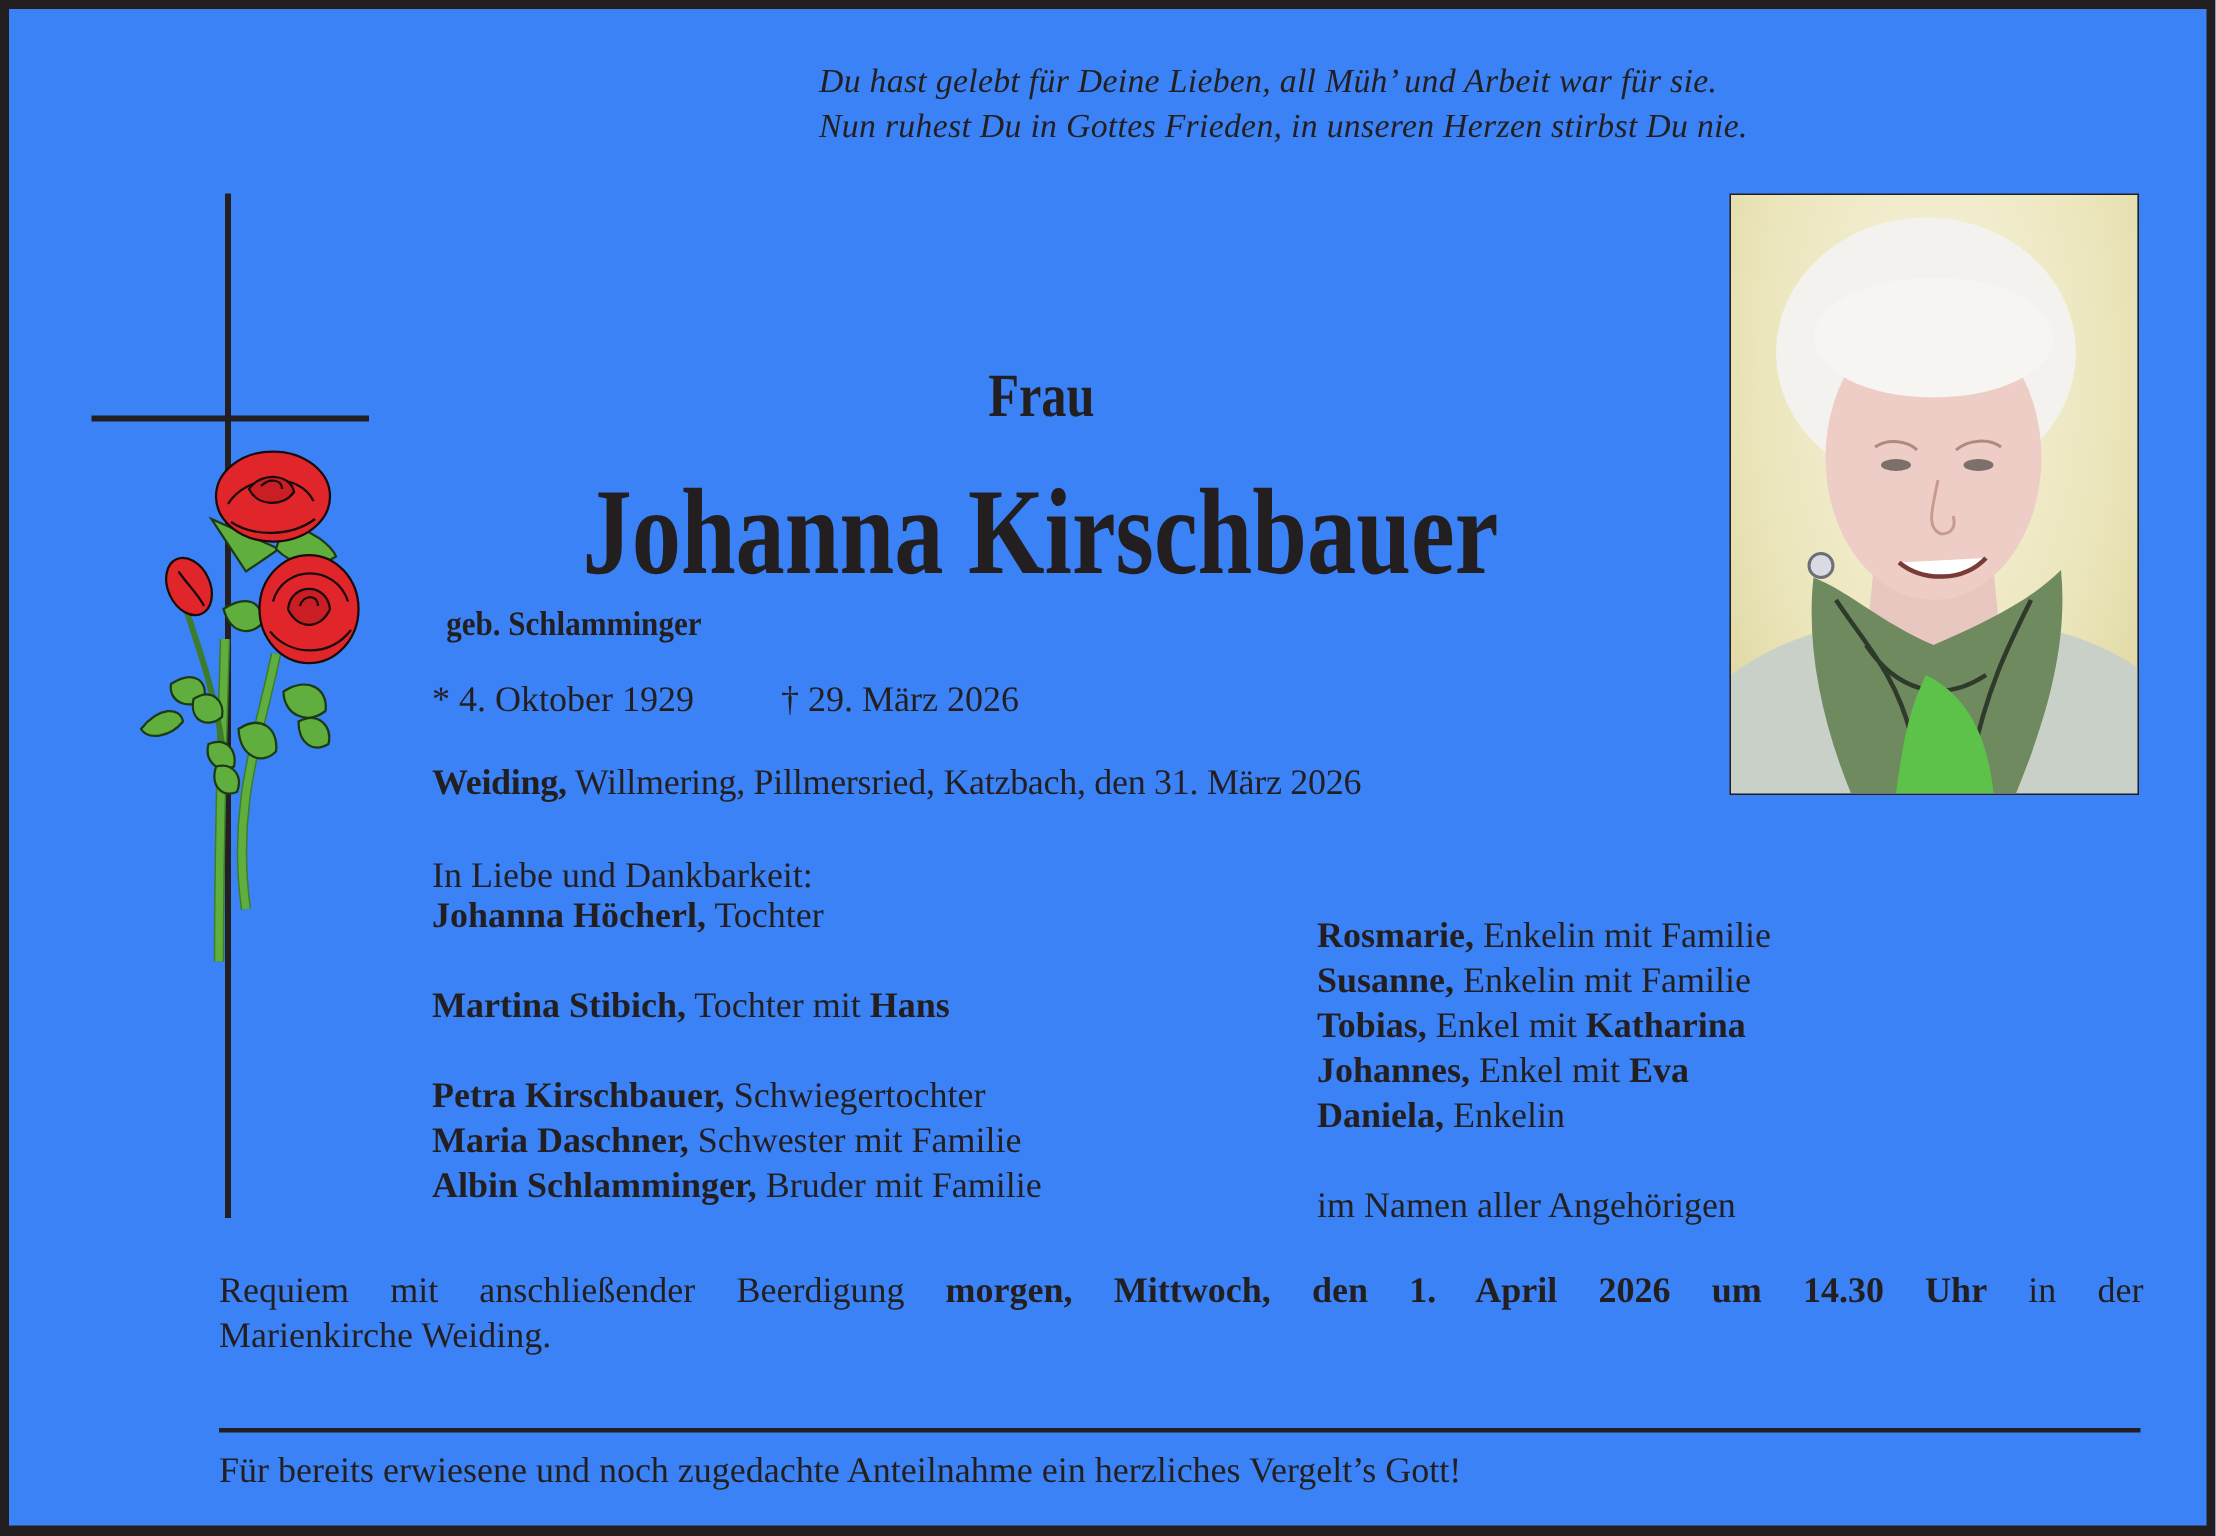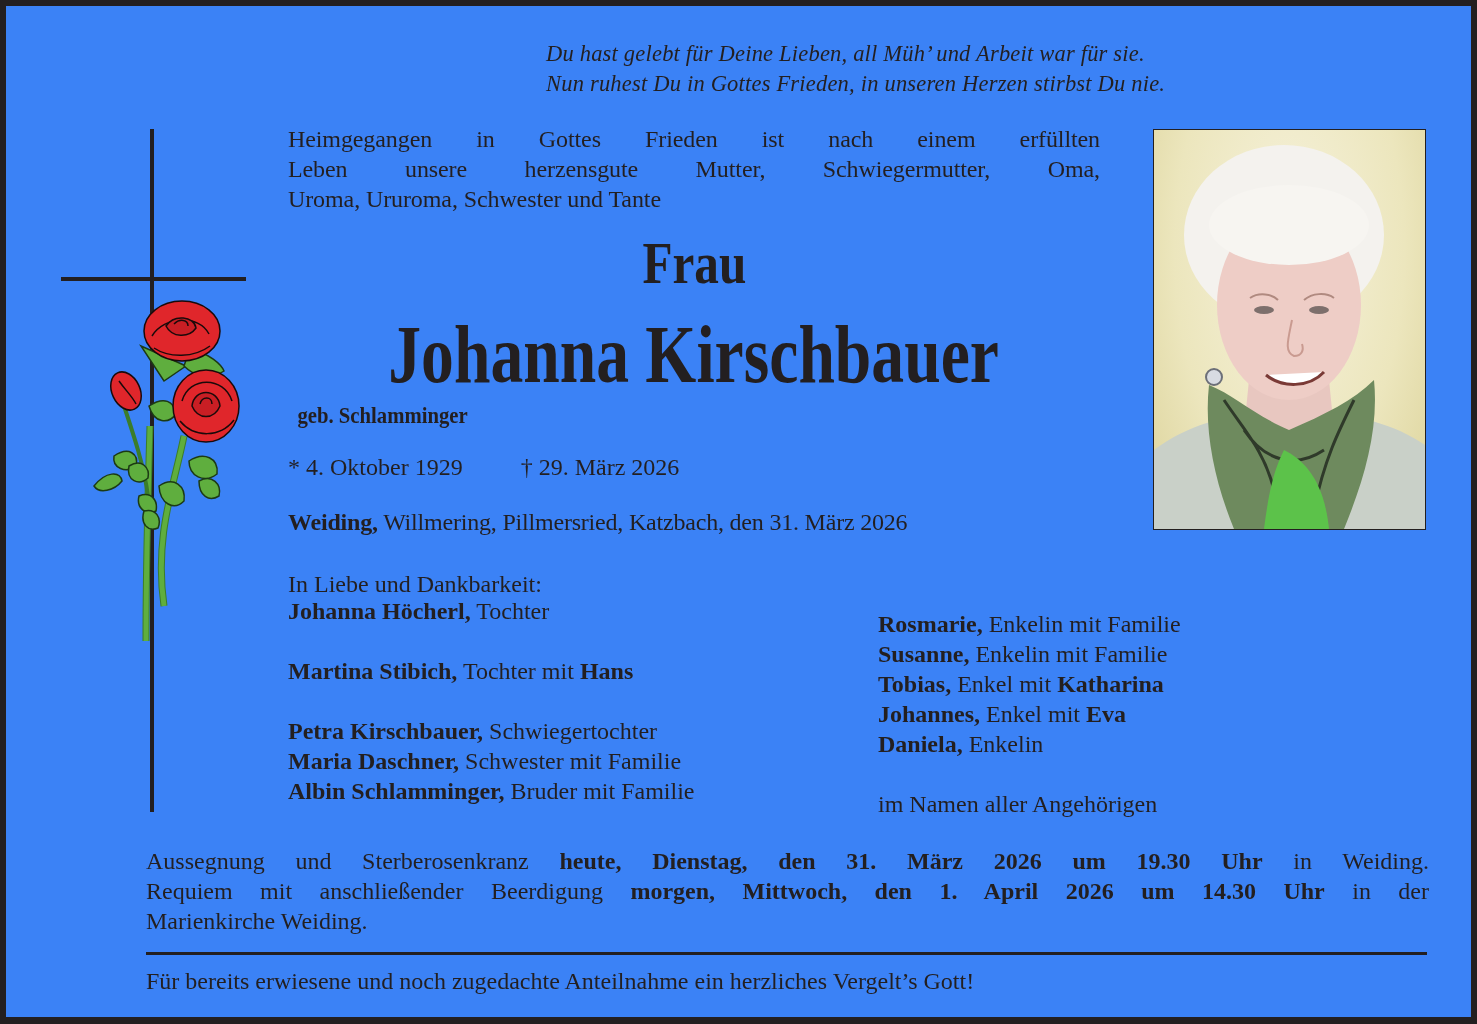--- a/index.html
+++ b/index.html
@@ -8,21 +8,21 @@
       position: absolute; left: 0; top: 0; width: 1477px; height: 1024px;
       box-sizing: border-box; border: 6px solid #231f20; border-bottom-width: 7px;
       background: #3b82f6; color: #231f20;
       font-family: "Liberation Serif", "DejaVu Serif", serif;
     }
     .abs { position: absolute; white-space: nowrap; }
     .motto { left: 540px; top: 33px; font-style: italic; font-size: 22.5px; line-height: 30px; letter-spacing: 0.2px; }
     .intro { left: 282px; top: 118px; width: 812px; font-size: 24px; line-height: 30px; text-align: justify; white-space: normal; letter-spacing: -0.1px; }
     .intro .line { display: block; text-align-last: justify; }
     .intro .line.last { text-align-last: left; }
-    .frau { left: 282px; top: 225px; width: 812px; text-align: center; font-weight: bold; font-size: 60px; line-height: 64px; }
+    .frau { left: 282px; top: 225px; width: 812px; text-align: center; font-weight: bold; font-size: 41px; line-height: 64px; }
     .frau span, .name span, .maiden span { display: inline-block; transform: scaleX(0.82); transform-origin: center; }
     .name { left: 282px; top: 303px; width: 812px; text-align: center; font-weight: bold; font-size: 82px; line-height: 92px; }
     .name span { transform: scaleX(0.80); }
     .maiden { left: 282px; top: 395px; width: 812px; text-align: left; font-weight: bold; font-size: 23px; line-height: 30px; }
     .maiden span { transform: scaleX(0.9); }
     .dates { left: 282px; top: 446px; width: 812px; font-size: 24px; line-height: 30px; }
     .dates span { display: inline-block; }
     .dates .gap { width: 58px; }
     .place { left: 282px; top: 501px; font-size: 24px; line-height: 30px; letter-spacing: -0.2px; }
     .greet { left: 282px; top: 563px; font-size: 24px; line-height: 30px; }
@@ -94,25 +94,20 @@
       <path d="M116 108 C118 100 128 100 128 108" fill="none"></path>
       <path d="M96 125 C110 142 136 142 150 124" fill="none"></path>
     </g>
   </svg>
 
   <div class="abs motto">
     <div>Du hast gelebt für Deine Lieben, all Müh’ und Arbeit war für sie.</div>
     <div>Nun ruhest Du in Gottes Frieden, in unseren Herzen stirbst Du nie.</div>
   </div>
 
-  <div class="abs intro">
-    <span class="line">Heimgegangen in Gottes Frieden ist nach einem erfüllten</span>
-    <span class="line">Leben unsere herzensgute Mutter, Schwiegermutter, Oma,</span>
-    <span class="line last">Uroma, Ururoma, Schwester und Tante</span>
-  </div>
 
   <div class="abs frau"><span>Frau</span></div>
   <div class="abs name"><span>Johanna Kirschbauer</span></div>
   <div class="abs maiden"><span>geb. Schlamminger</span></div>
   <div class="abs dates">
     <span>* 4. Oktober 1929</span><span class="gap"></span><span>† 29. März 2026</span>
   </div>
 
   <div class="abs place">
     <b>Weiding,</b><span> Willmering, Pillmersried, Katzbach, den 31. März 2026</span>
@@ -162,21 +157,20 @@
 
       <path d="M138 190 C134 210 130 222 140 226 C148 226 150 220 148 214" stroke="#c99a90" stroke-width="2" fill="none"></path>
 
       <path d="M112 245 C128 258 155 258 170 242" stroke="#7a3a36" stroke-width="3" fill="#ffffff"></path>
 
       <circle cx="60" cy="247" r="8" fill="#d8dbe2" stroke="#6c6f78" stroke-width="2"></circle>
     </svg>
   </div>
 
   <div class="abs events">
-    <span class="line"><span>Aussegnung und Sterberosenkranz </span><b>heute, Dienstag, den 31. März 2026 um 19.30 Uhr</b><span> in Weiding.</span></span>
     <span class="line"><span>Requiem mit anschließender Beerdigung </span><b>morgen, Mittwoch, den 1. April 2026 um 14.30 Uhr</b><span> in der</span></span>
     <span class="line last">Marienkirche Weiding.</span>
   </div>
 
   <div class="divider"></div>
 
   <div class="abs thanks">Für bereits erwiesene und noch zugedachte Anteilnahme ein herzliches Vergelt’s Gott!</div>
 </div>
 
 </body></html>

